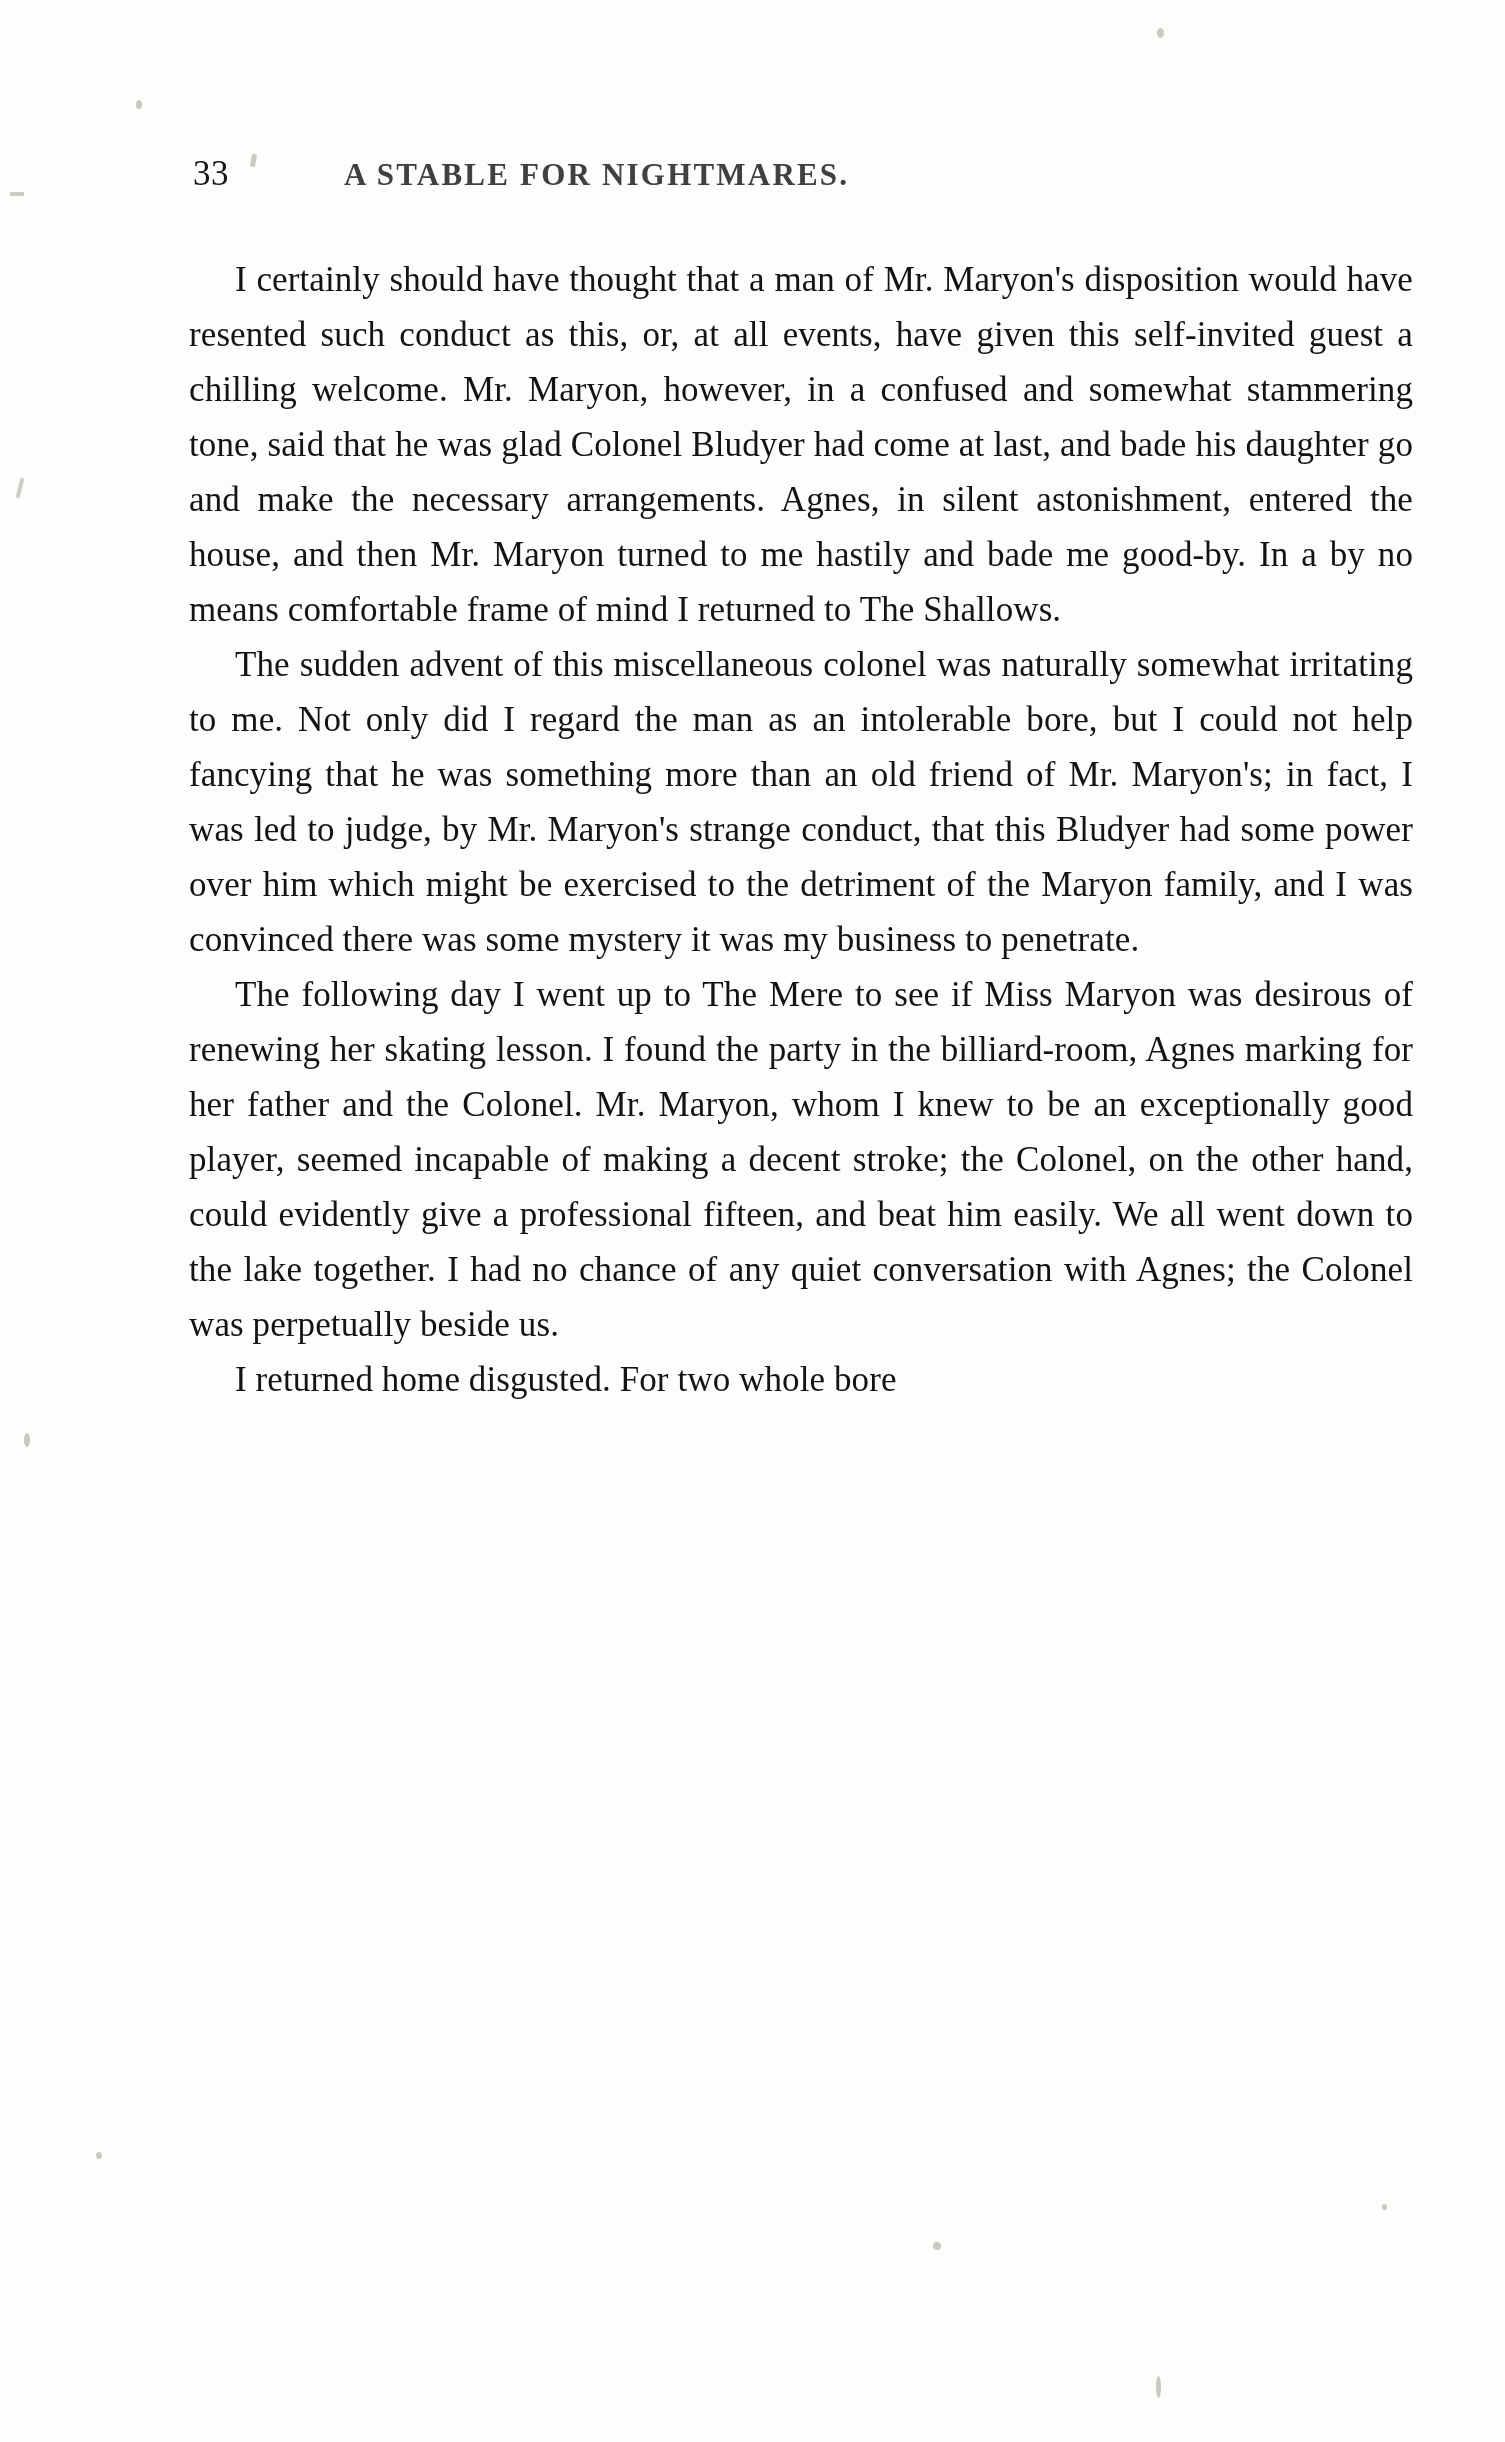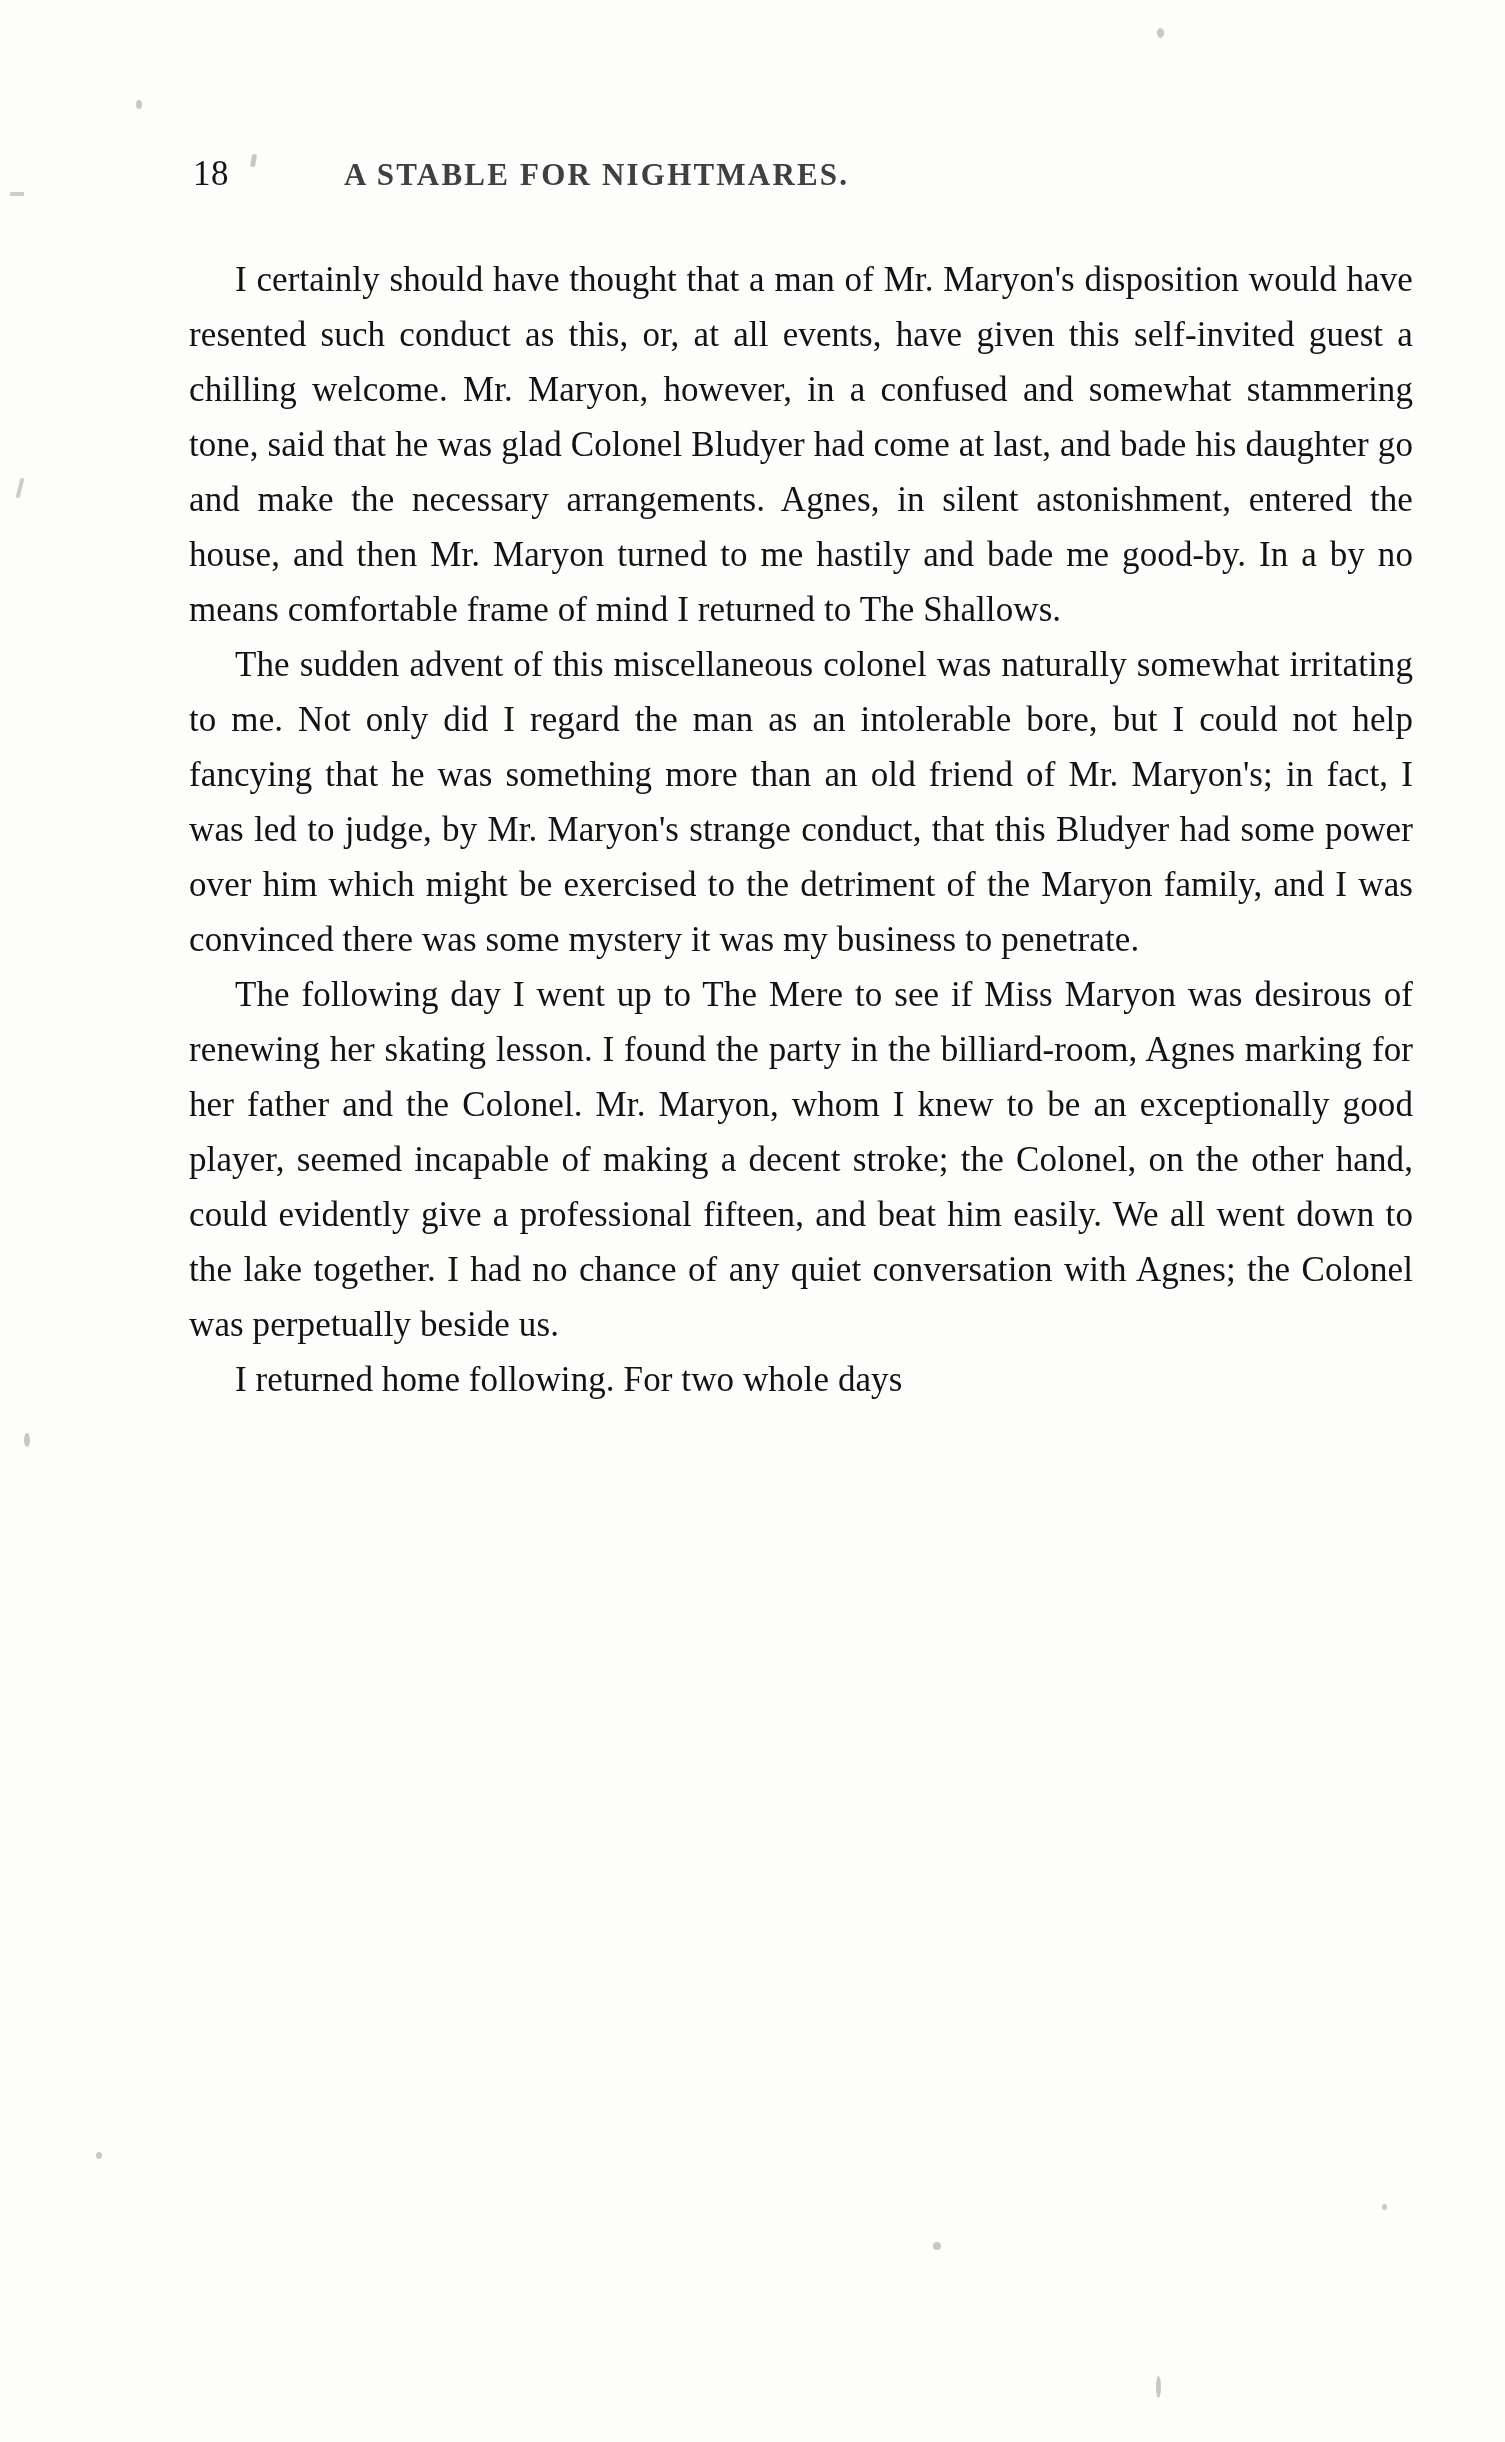--- a/index.html
+++ b/index.html
@@ -90,26 +90,26 @@
   <div class="speck" style="left:24px; top:1433px; width:6px; height:14px;"></div>
   <div class="speck" style="left:251px; top:154px; width:5px; height:13px; transform:rotate(10deg); border-radius:2px;"></div>
   <div class="speck" style="left:96px; top:2152px; width:6px; height:7px;"></div>
   <div class="speck" style="left:933px; top:2242px; width:8px; height:8px;"></div>
   <div class="speck" style="left:1156px; top:2376px; width:5px; height:22px;"></div>
   <div class="speck" style="left:1382px; top:2204px; width:5px; height:6px;"></div>
 
   <div class="content">
 
     <div class="header-line">
-      <span class="folio">18</span>
+      <span class="folio">33</span>
       <span class="running-head">A STABLE FOR NIGHTMARES.</span>
     </div>
 
     <div class="body-text">
       <p>I certainly should have thought that a man of Mr. Maryon's disposition would have resented such conduct as this, or, at all events, have given this self-invited guest a chilling welcome. Mr. Maryon, however, in a confused and somewhat stammering tone, said that he was glad Colonel Bludyer had come at last, and bade his daughter go and make the necessary arrangements. Agnes, in silent astonishment, entered the house, and then Mr. Maryon turned to me hastily and bade me good-by. In a by no means comfortable frame of mind I returned to The Shallows.</p>
       <p>The sudden advent of this miscellaneous colonel was naturally somewhat irritating to me. Not only did I regard the man as an intolerable bore, but I could not help fancying that he was something more than an old friend of Mr. Maryon's; in fact, I was led to judge, by Mr. Maryon's strange conduct, that this Bludyer had some power over him which might be exercised to the detriment of the Maryon family, and I was convinced there was some mystery it was my business to penetrate.</p>
       <p>The following day I went up to The Mere to see if Miss Maryon was desirous of renewing her skating lesson. I found the party in the billiard-room, Agnes marking for her father and the Colonel. Mr. Maryon, whom I knew to be an exceptionally good player, seemed incapable of making a decent stroke; the Colonel, on the other hand, could evidently give a professional fifteen, and beat him easily. We all went down to the lake together. I had no chance of any quiet conversation with Agnes; the Colonel was perpetually beside us.</p>
-      <p class="last">I returned home following. For two whole days</p>
+      <p class="last">I returned home disgusted. For two whole bore</p>
     </div>
 
   </div>
 </div>
 
 
 </body></html>

